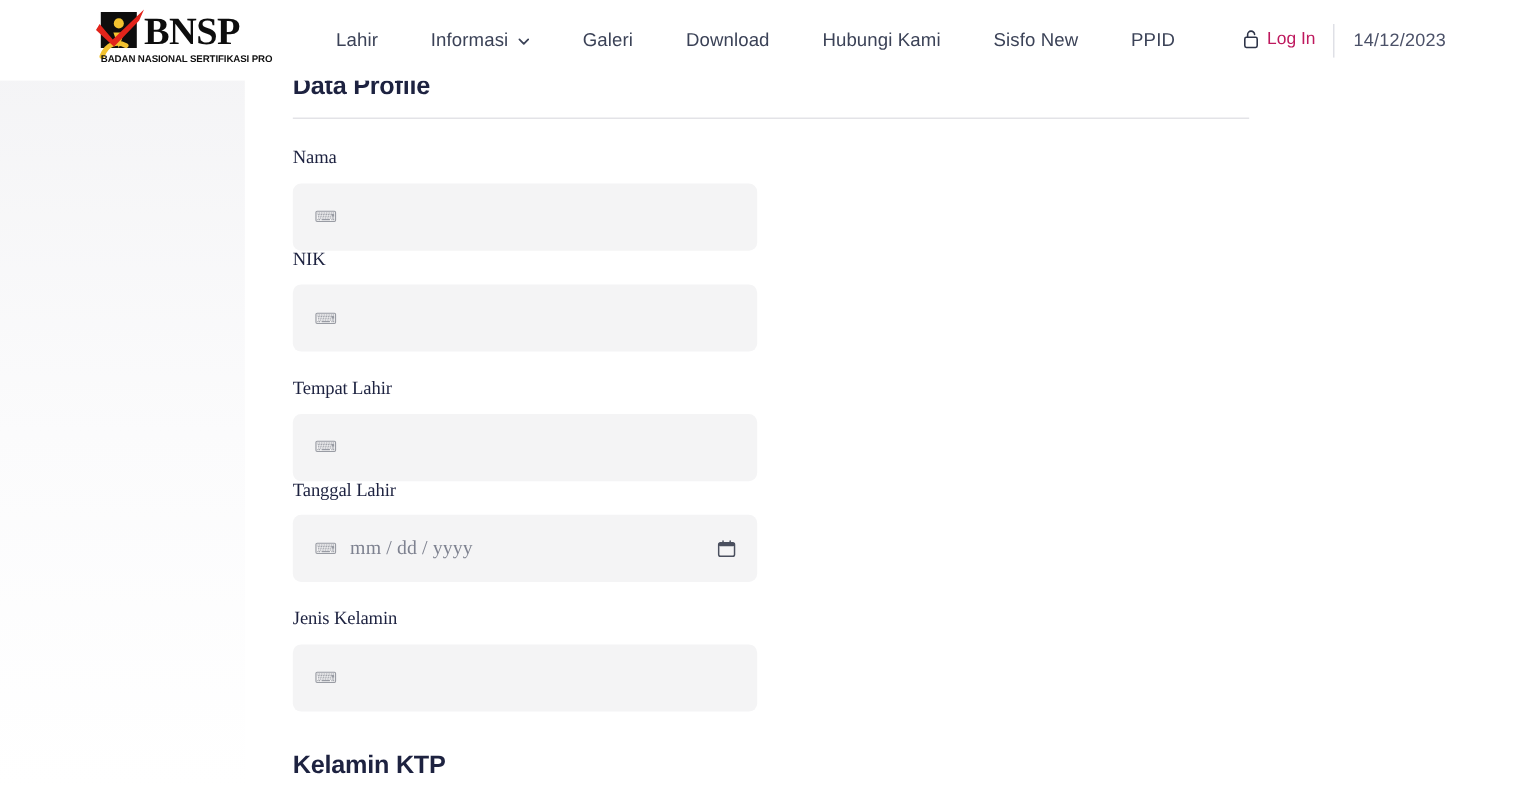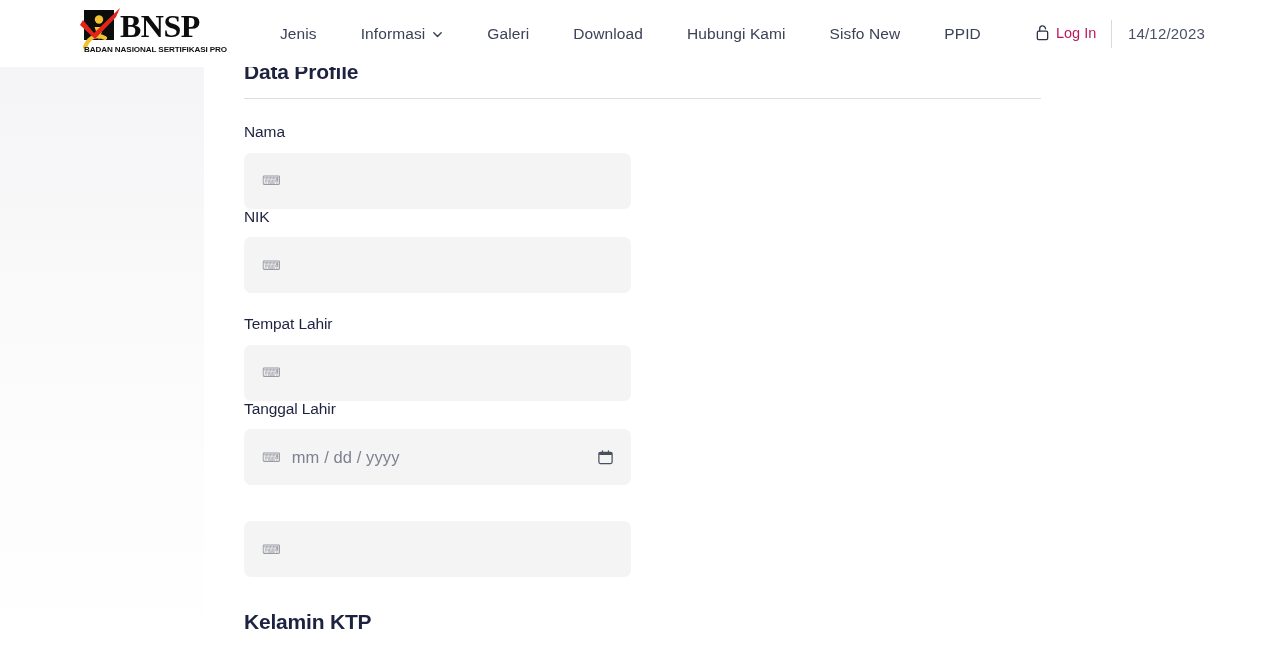--- a/index.html
+++ b/index.html
@@ -139,20 +139,21 @@
     line-height: 1;
   }
 
   .grid {
     display: flex;
     flex-wrap: wrap;
     column-gap: 24px;
   }
   .col {
     width: 387px;
+    font-family: Liberation Serif, serif;
   }
 
   .input-box {
     margin-top: 13px;
     height: 56px;
     background: #f4f4f5;
     border-radius: 7px;
     display: flex;
     align-items: center;
     padding: 0 18px;
@@ -195,21 +196,21 @@
         <path d="M22.5 21 L27 34 L31.5 21 Z" fill="#f2c230"></path>
         <path d="M13 41 C17 30, 26 28, 33 32" stroke="#f2c230" stroke-width="4.2" fill="none" stroke-linecap="round"></path>
         <path d="M11 14 L22 27 L48 2 L44 11 L23 33 L8 19 Z" fill="#e2241b"></path>
         <text x="48" y="31" font-family="'Liberation Serif', serif" font-size="32" font-weight="700" fill="#0d0d0d" letter-spacing="-0.5">BNSP</text>
         <text x="12" y="46" font-family="'Liberation Sans', sans-serif" font-size="8.1" font-weight="700" fill="#111111" letter-spacing="-0.1">BADAN NASIONAL SERTIFIKASI PROFESI</text>
       </svg>
     </div>
 
     <div class="nav">
       <div class="nav-item">
-        <span>Jenis</span>
+        <span>Lahir</span>
       </div>
       <div class="nav-item">
         <span>Informasi</span>
         <span class="chev">
           <svg width="11" height="11" viewBox="0 0 12 12">
               <path d="M2 4.2 L6 8.2 L10 4.2" stroke="#3b4257" stroke-width="1.6" fill="none" stroke-linecap="round" stroke-linejoin="round"></path>
             </svg>
         </span>
       </div>
       <div class="nav-item">
@@ -288,20 +289,21 @@
               <rect x="5.2" y="1.8" width="1.3" height="3" rx="0.6" fill="#4a4f5e"></rect>
               <rect x="11.5" y="1.8" width="1.3" height="3" rx="0.6" fill="#4a4f5e"></rect>
             </svg>
           </span>
         </div>
       </div>
 
       <div style="width:100%; height:23px;"></div>
 
       <div class="col">
+        <div class="field-label">Jenis Kelamin</div>
         <div class="input-box">
           <span class="kbd-glyph">⌨</span>
         </div>
       </div>
       <div class="col"></div>
     </div>
 
     <div style="margin-top:32px;">
       <div class="section-title">Kelamin KTP</div>
 

